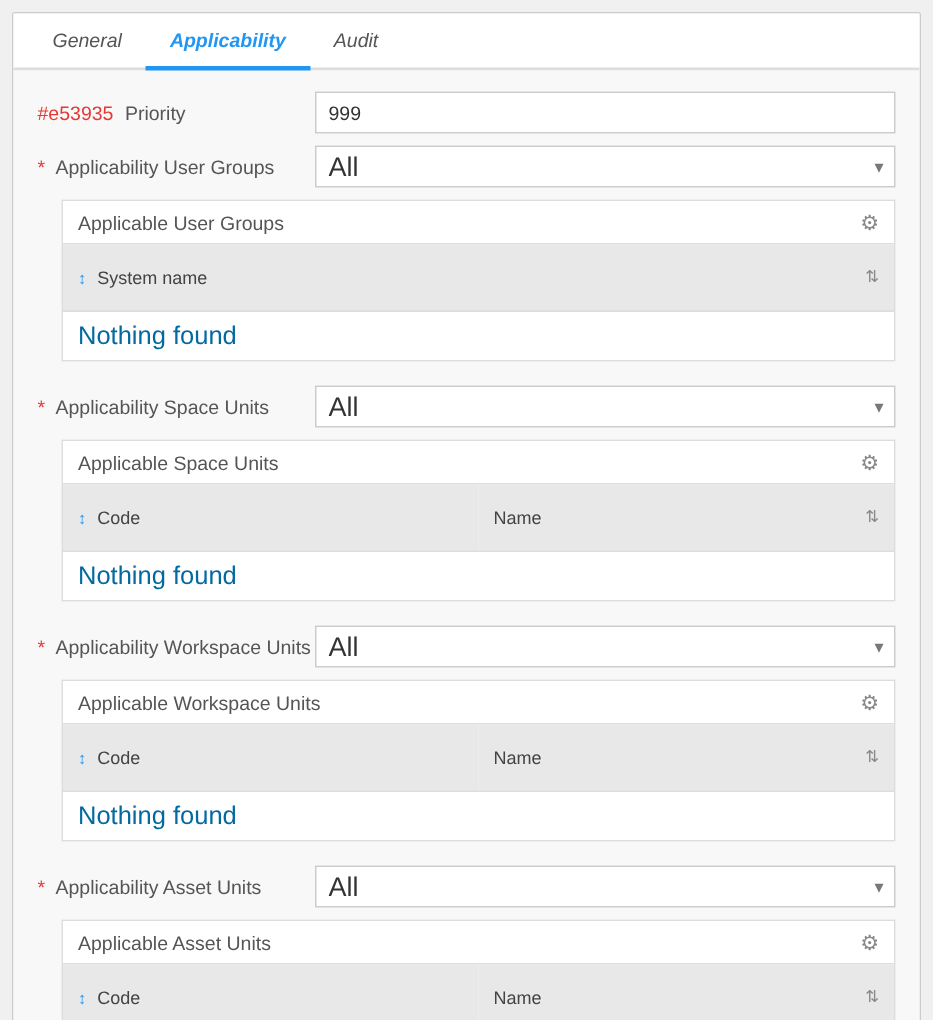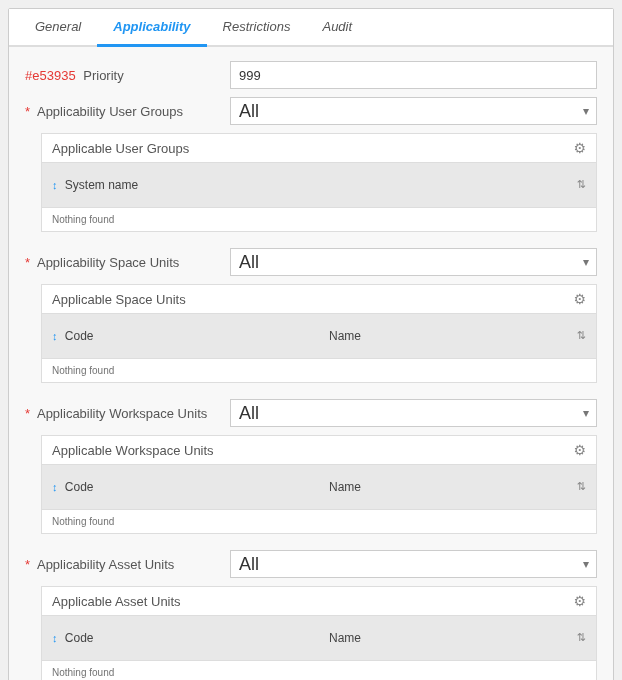--- a/index.html
+++ b/index.html
@@ -45,21 +45,20 @@
     .content {
       padding: 14px 16px;
       background: #f8f8f8;
     }
 
     
     .form-row {
       display: flex;
       align-items: center;
       margin-bottom: 8px;
-      gap: 20px;
     }
     .form-label {
       width: 185px;
       font-size: 13px;
       color: #555;
       flex-shrink: 0;
     }
     .required-star {
       color: #e53935;
       margin-right: 4px;
@@ -146,37 +145,36 @@
       font-size: 11px;
       margin-right: 4px;
     }
     .inner-table th .sort-icon-right {
       color: #888;
       font-size: 11px;
       float: right;
     }
     .inner-table td {
       padding: 6px 10px;
-      font-size: 10px;
-      color: #737373;
+      font-size: 17px;
+      color: #0369a1;
     }
 
     .section-group {
       margin-bottom: 12px;
     }
   </style>
 </head>
 <body>
 
 <div class="main-container">
 
   <div class="tabs">
     <div class="tab">General</div>
     <div class="tab active">Applicability</div>
-    <div class="tab">Restrictions</div>
     <div class="tab">Audit</div>
   </div>
 
   <div class="content">
 
     <div class="form-row">
       <div class="form-label">
         <span class="required-star">#e53935</span>
         <span>Priority</span>
       </div>

